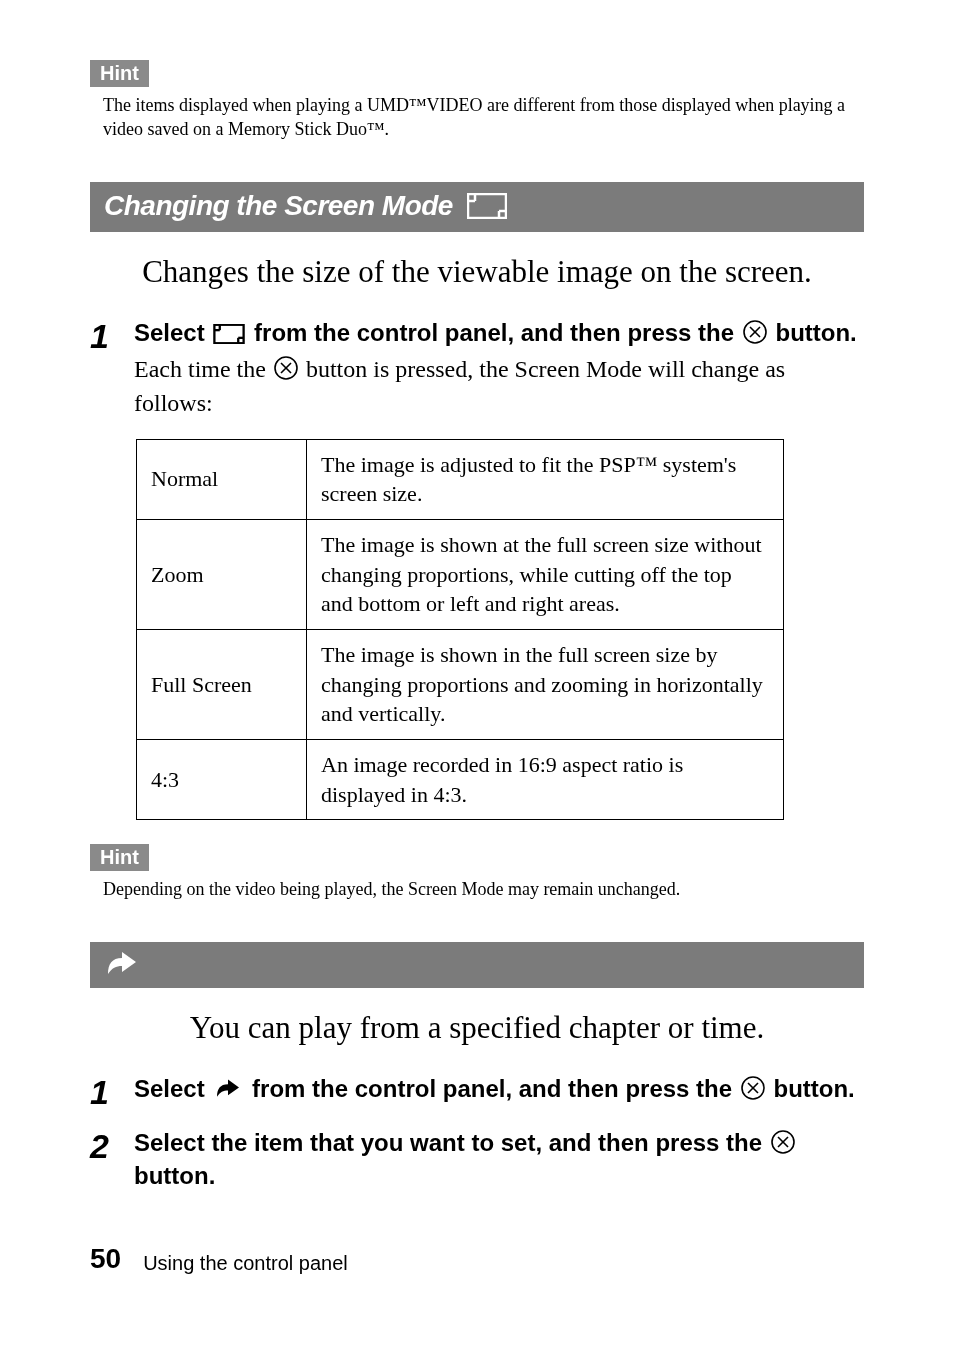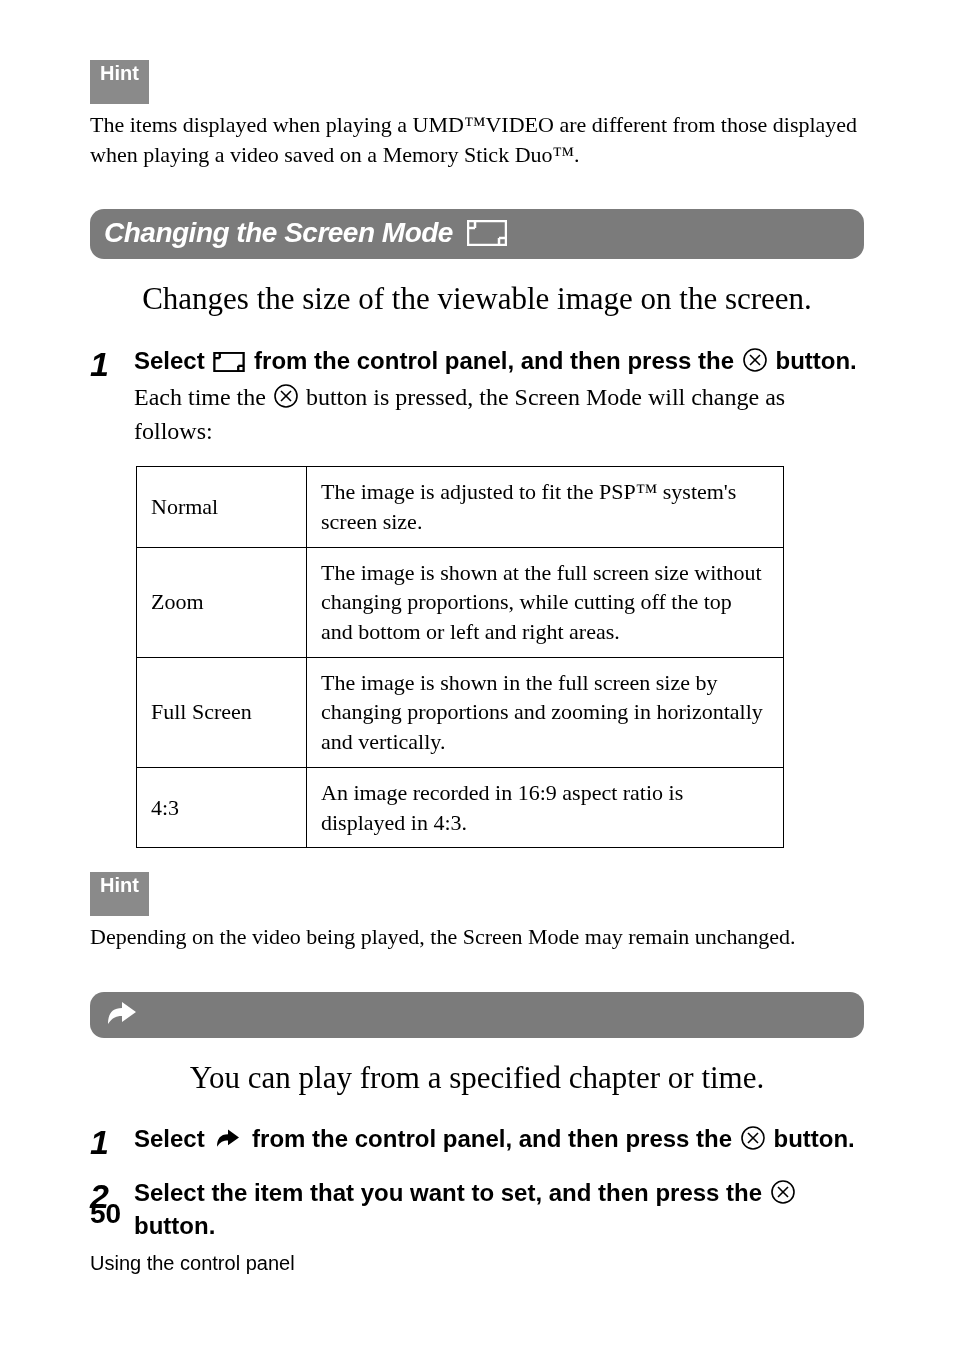--- a/index.html
+++ b/index.html
@@ -13,42 +13,42 @@
   .page {
     padding: 60px 90px 0 90px;
   }
   .hint-badge {
     display: inline-block;
     background: #8a8a8a;
     color: #fff;
     font-family: Arial, Helvetica, sans-serif;
     font-weight: bold;
     font-size: 20px;
-    padding: 2px 10px 19px 10px;
+    padding: 2px 10px 2px 10px;
     margin-bottom: 6px;
   }
   .hint-text {
-    font-size: 22px;
+    font-size: 18px;
     line-height: 1.35;
     margin-bottom: 40px;
+    margin-left: 13px;
   }
   .section-bar {
     background: #7b7b7b;
     color: #fff;
     font-family: Arial, Helvetica, sans-serif;
     font-weight: bold;
     font-style: italic;
     font-size: 28px;
     padding: 8px 14px 10px 14px;
     display: flex;
     align-items: center;
     gap: 14px;
     margin-bottom: 18px;
     letter-spacing: -0.5px;
-    border-radius: 14px;
   }
   .section-bar svg { flex: 0 0 auto; }
   .lead {
     font-size: 31px;
     line-height: 1.4;
     margin-bottom: 24px;
     text-align: center;
   }
   .step {
     display: flex;
@@ -88,24 +88,23 @@
     font-size: 22px;
     line-height: 1.35;
     vertical-align: middle;
   }
   table.modes td.k { width: 170px; }
   .footer {
     position: absolute;
     left: 90px;
     bottom: 70px;
     display: flex;
-    align-items: flex-start;
+    align-items: flex-end;
     gap: 22px;
     font-family: Arial, Helvetica, sans-serif;
-    flex-direction: column;
   }
   .footer .pn { font-weight: bold; font-size: 28px; }
   .footer .ft { font-size: 20px; }
 </style>
 </head>
 <body>
 
 <div class="page">
 
   

